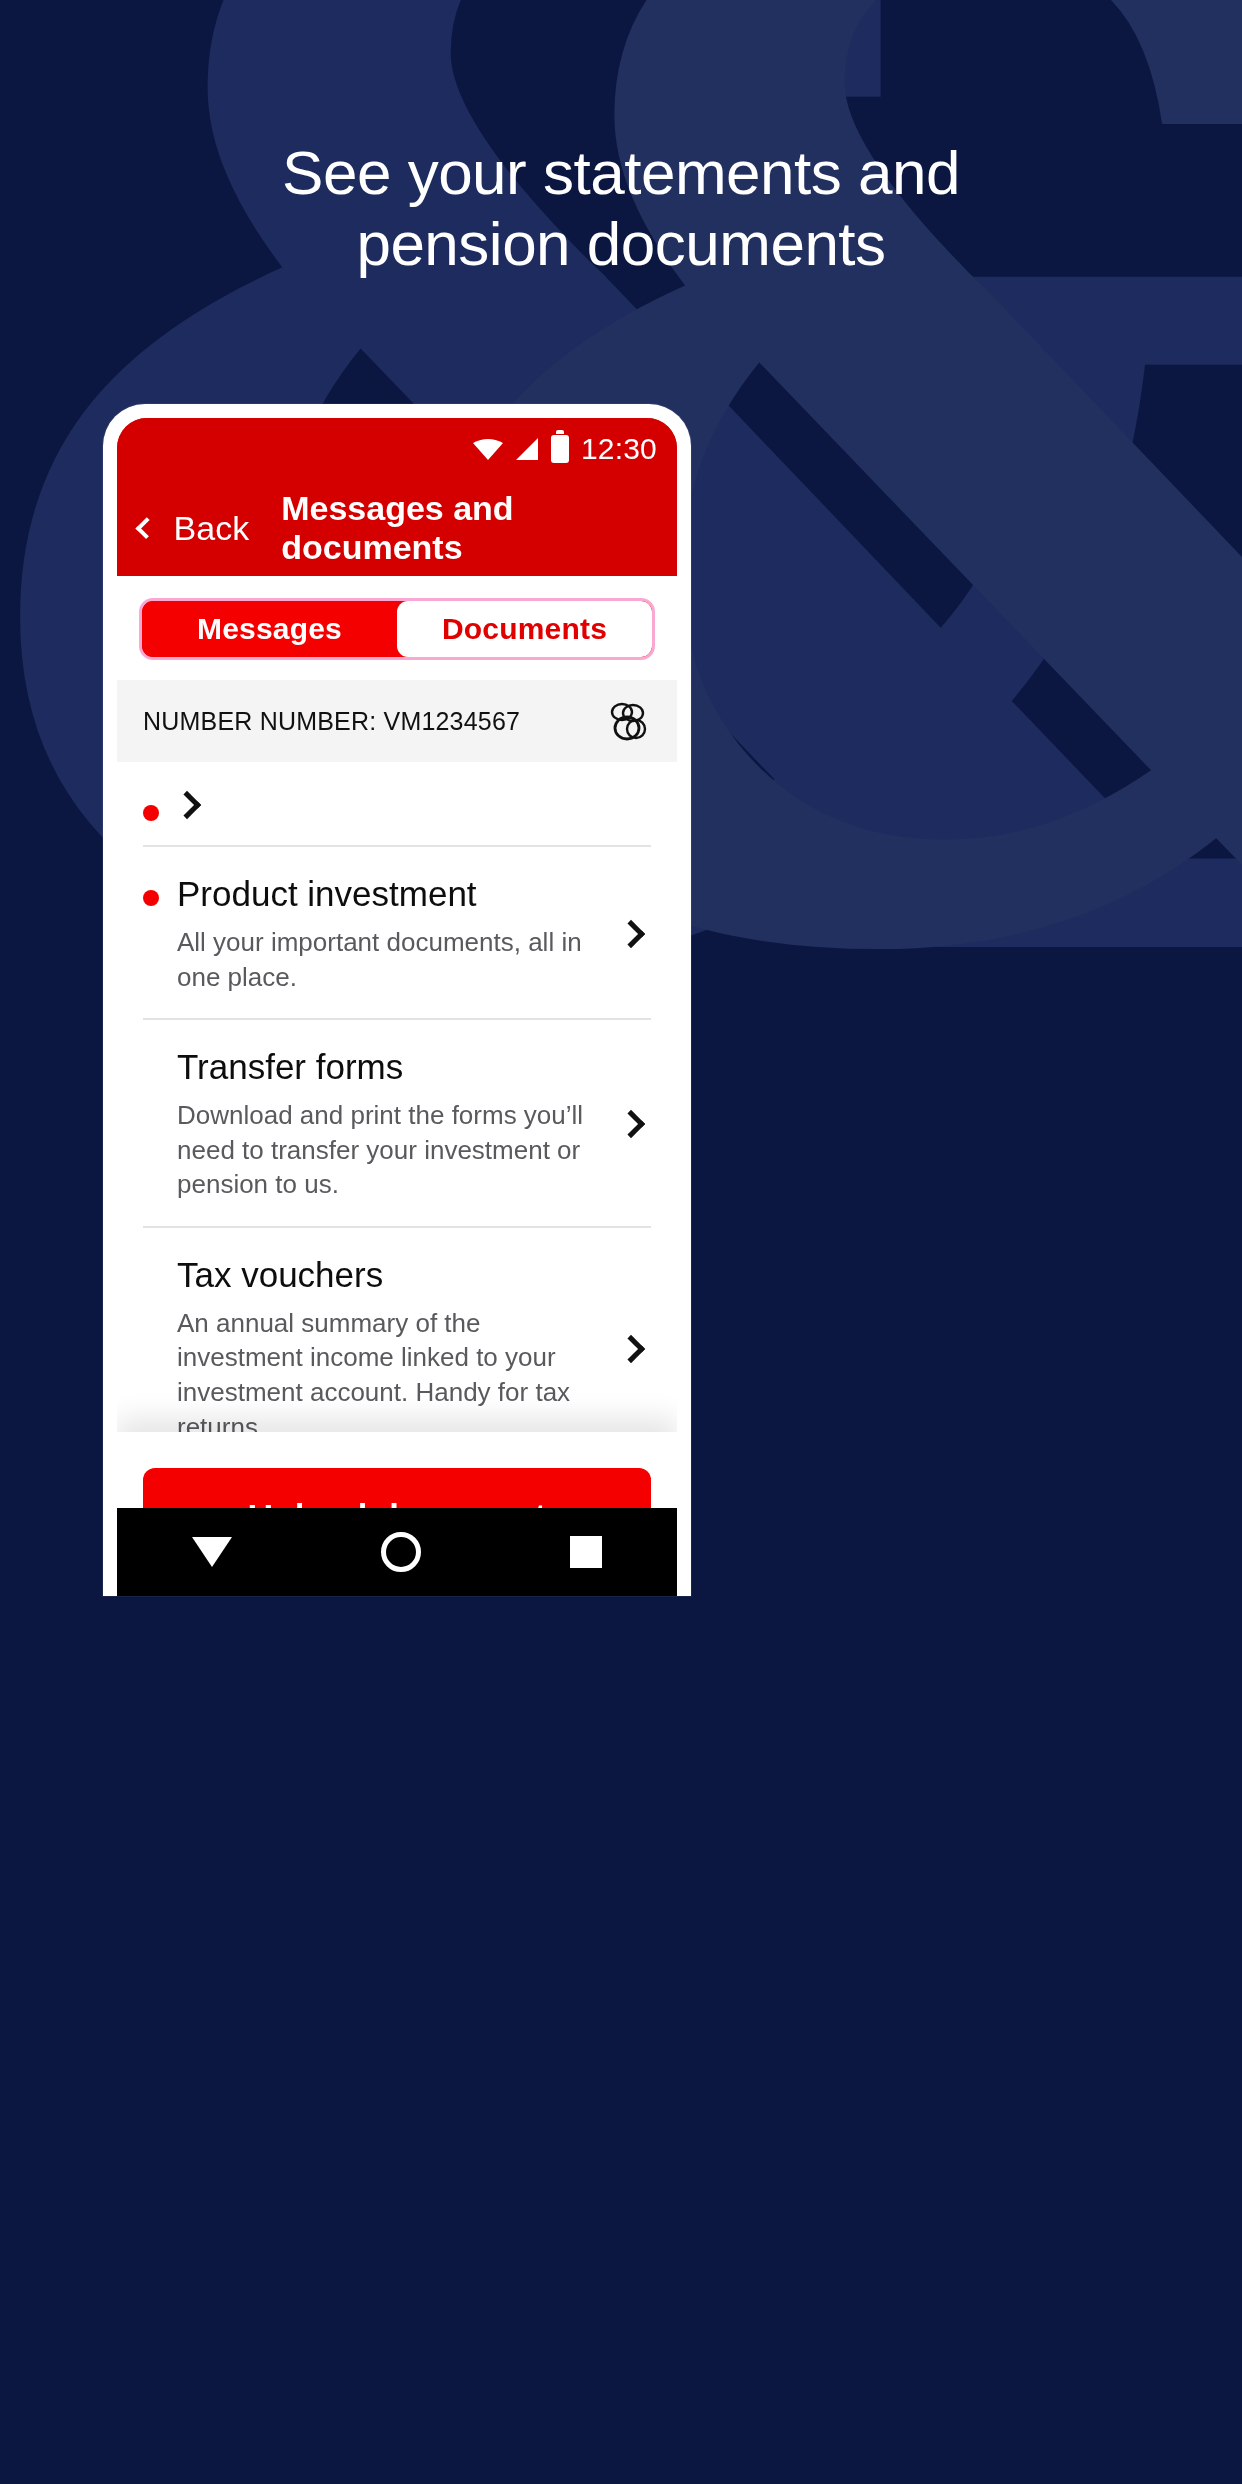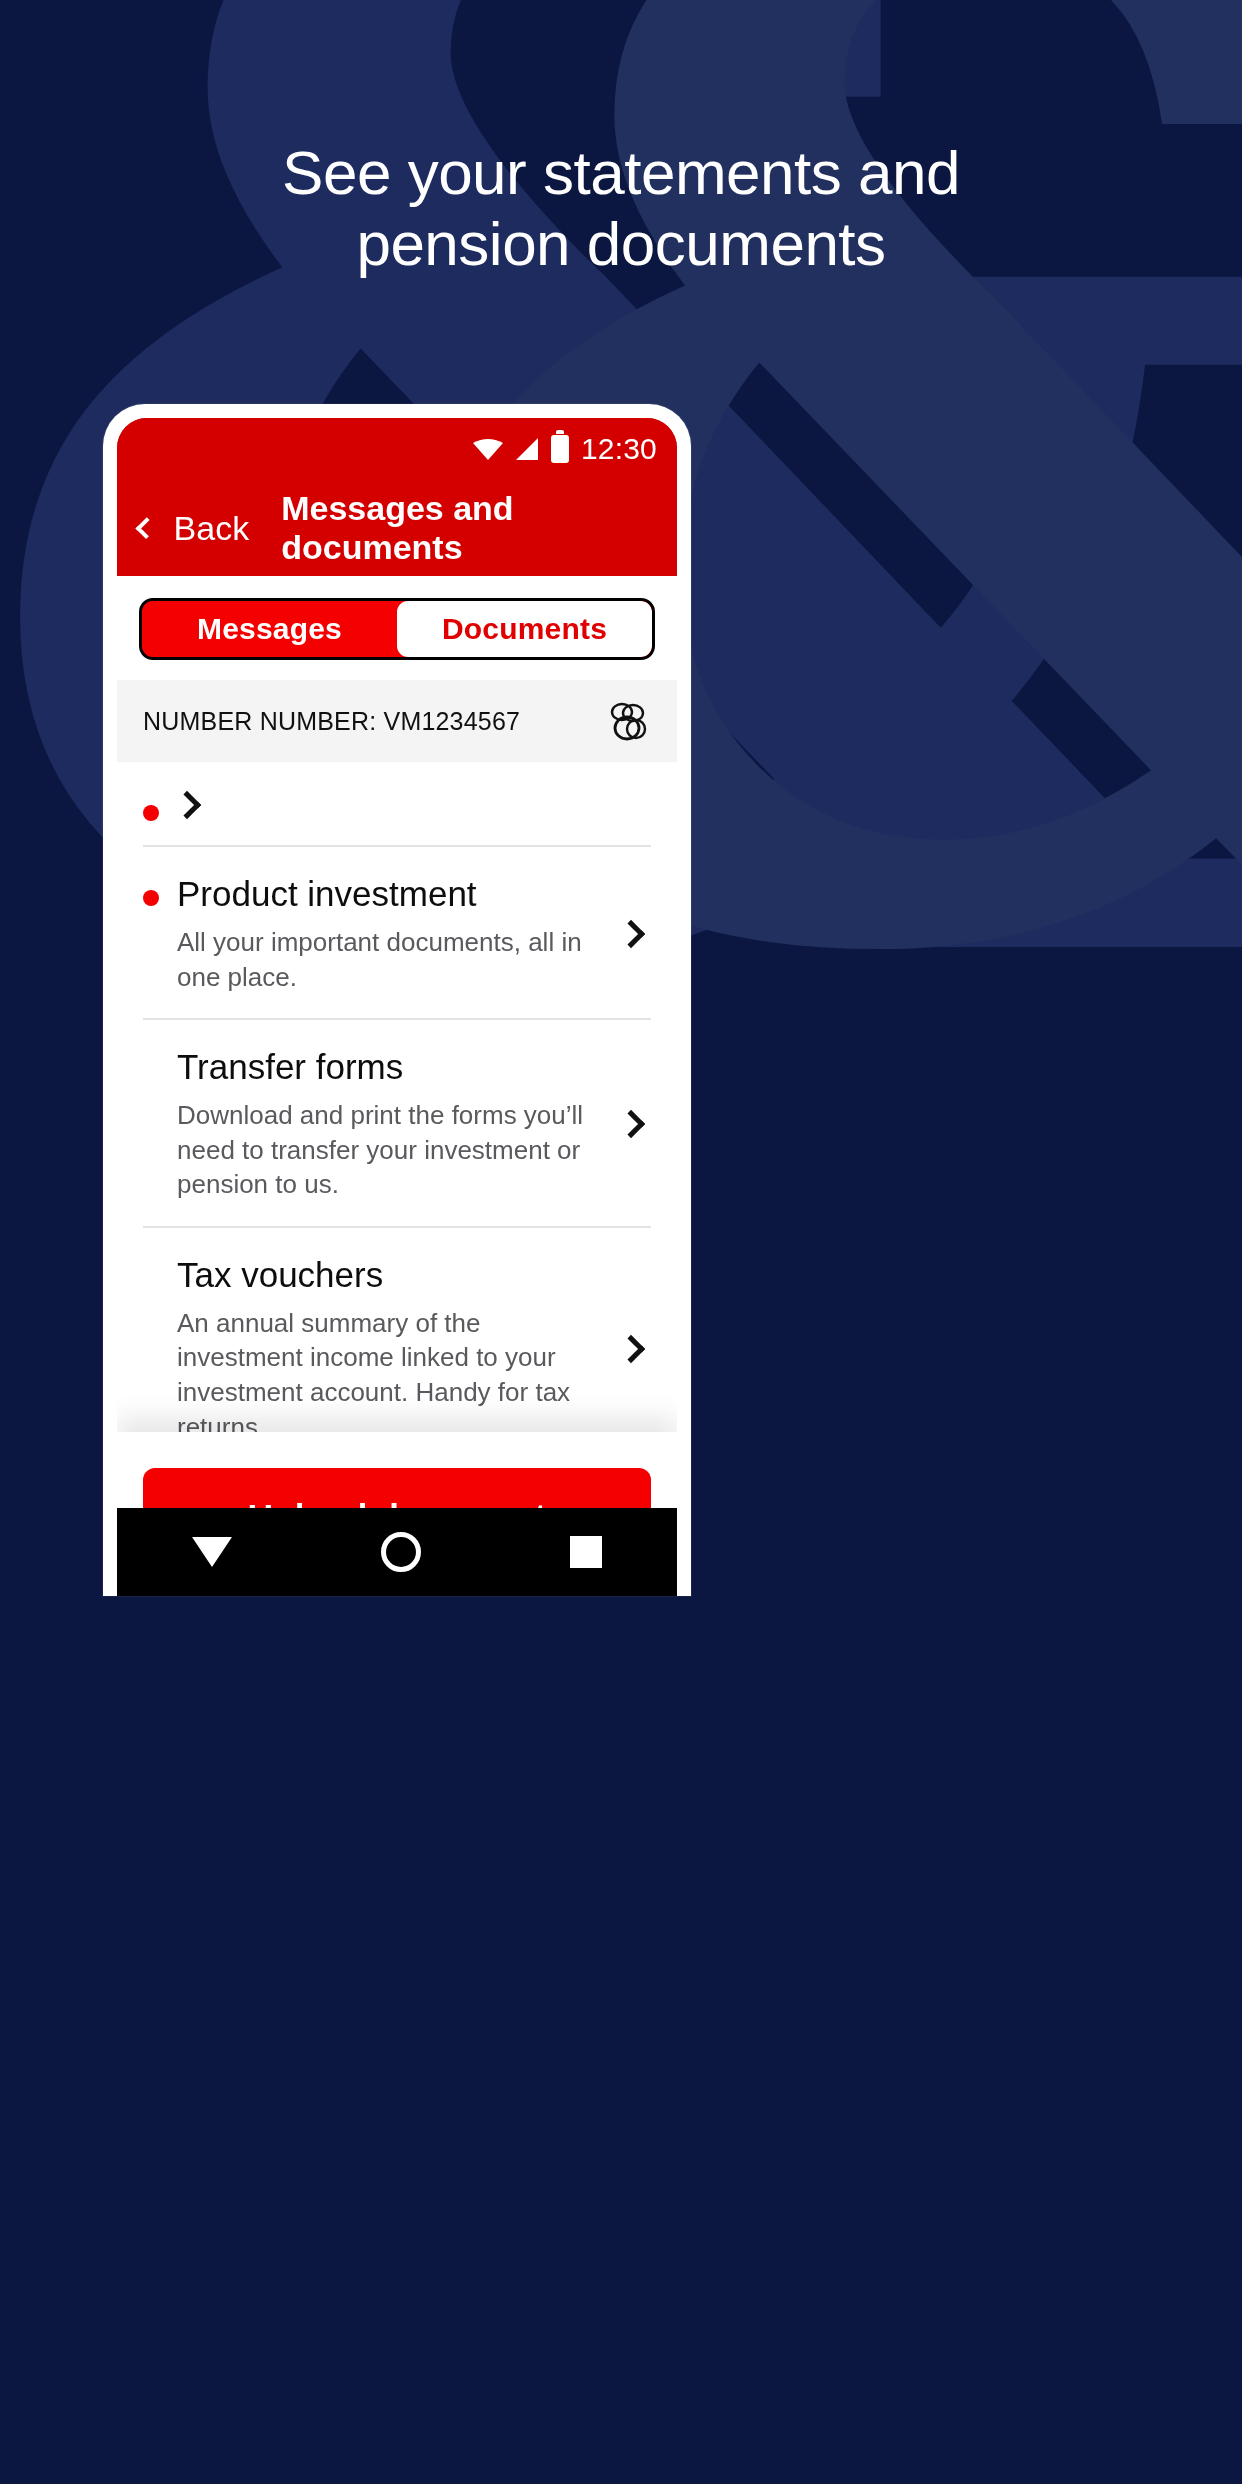--- a/index.html
+++ b/index.html
@@ -118,21 +118,21 @@
   .appbar-title{ color:#fff; font-size:34px; font-weight:700; margin-left:14px; }
 
   
   .tabwrap{
     padding:22px 22px 20px 22px;
     background:#ffffff;
     flex:0 0 auto;
   }
   .tabs{
     display:flex;
-    border:3px solid #000000;
+    border:3px solid #f9a8d4;
     border-radius:14px;
     overflow:hidden;
     background:#f50000;
     height:62px;
   }
   .tab{
     flex:1;
     display:flex;
     align-items:center;
     justify-content:center;

